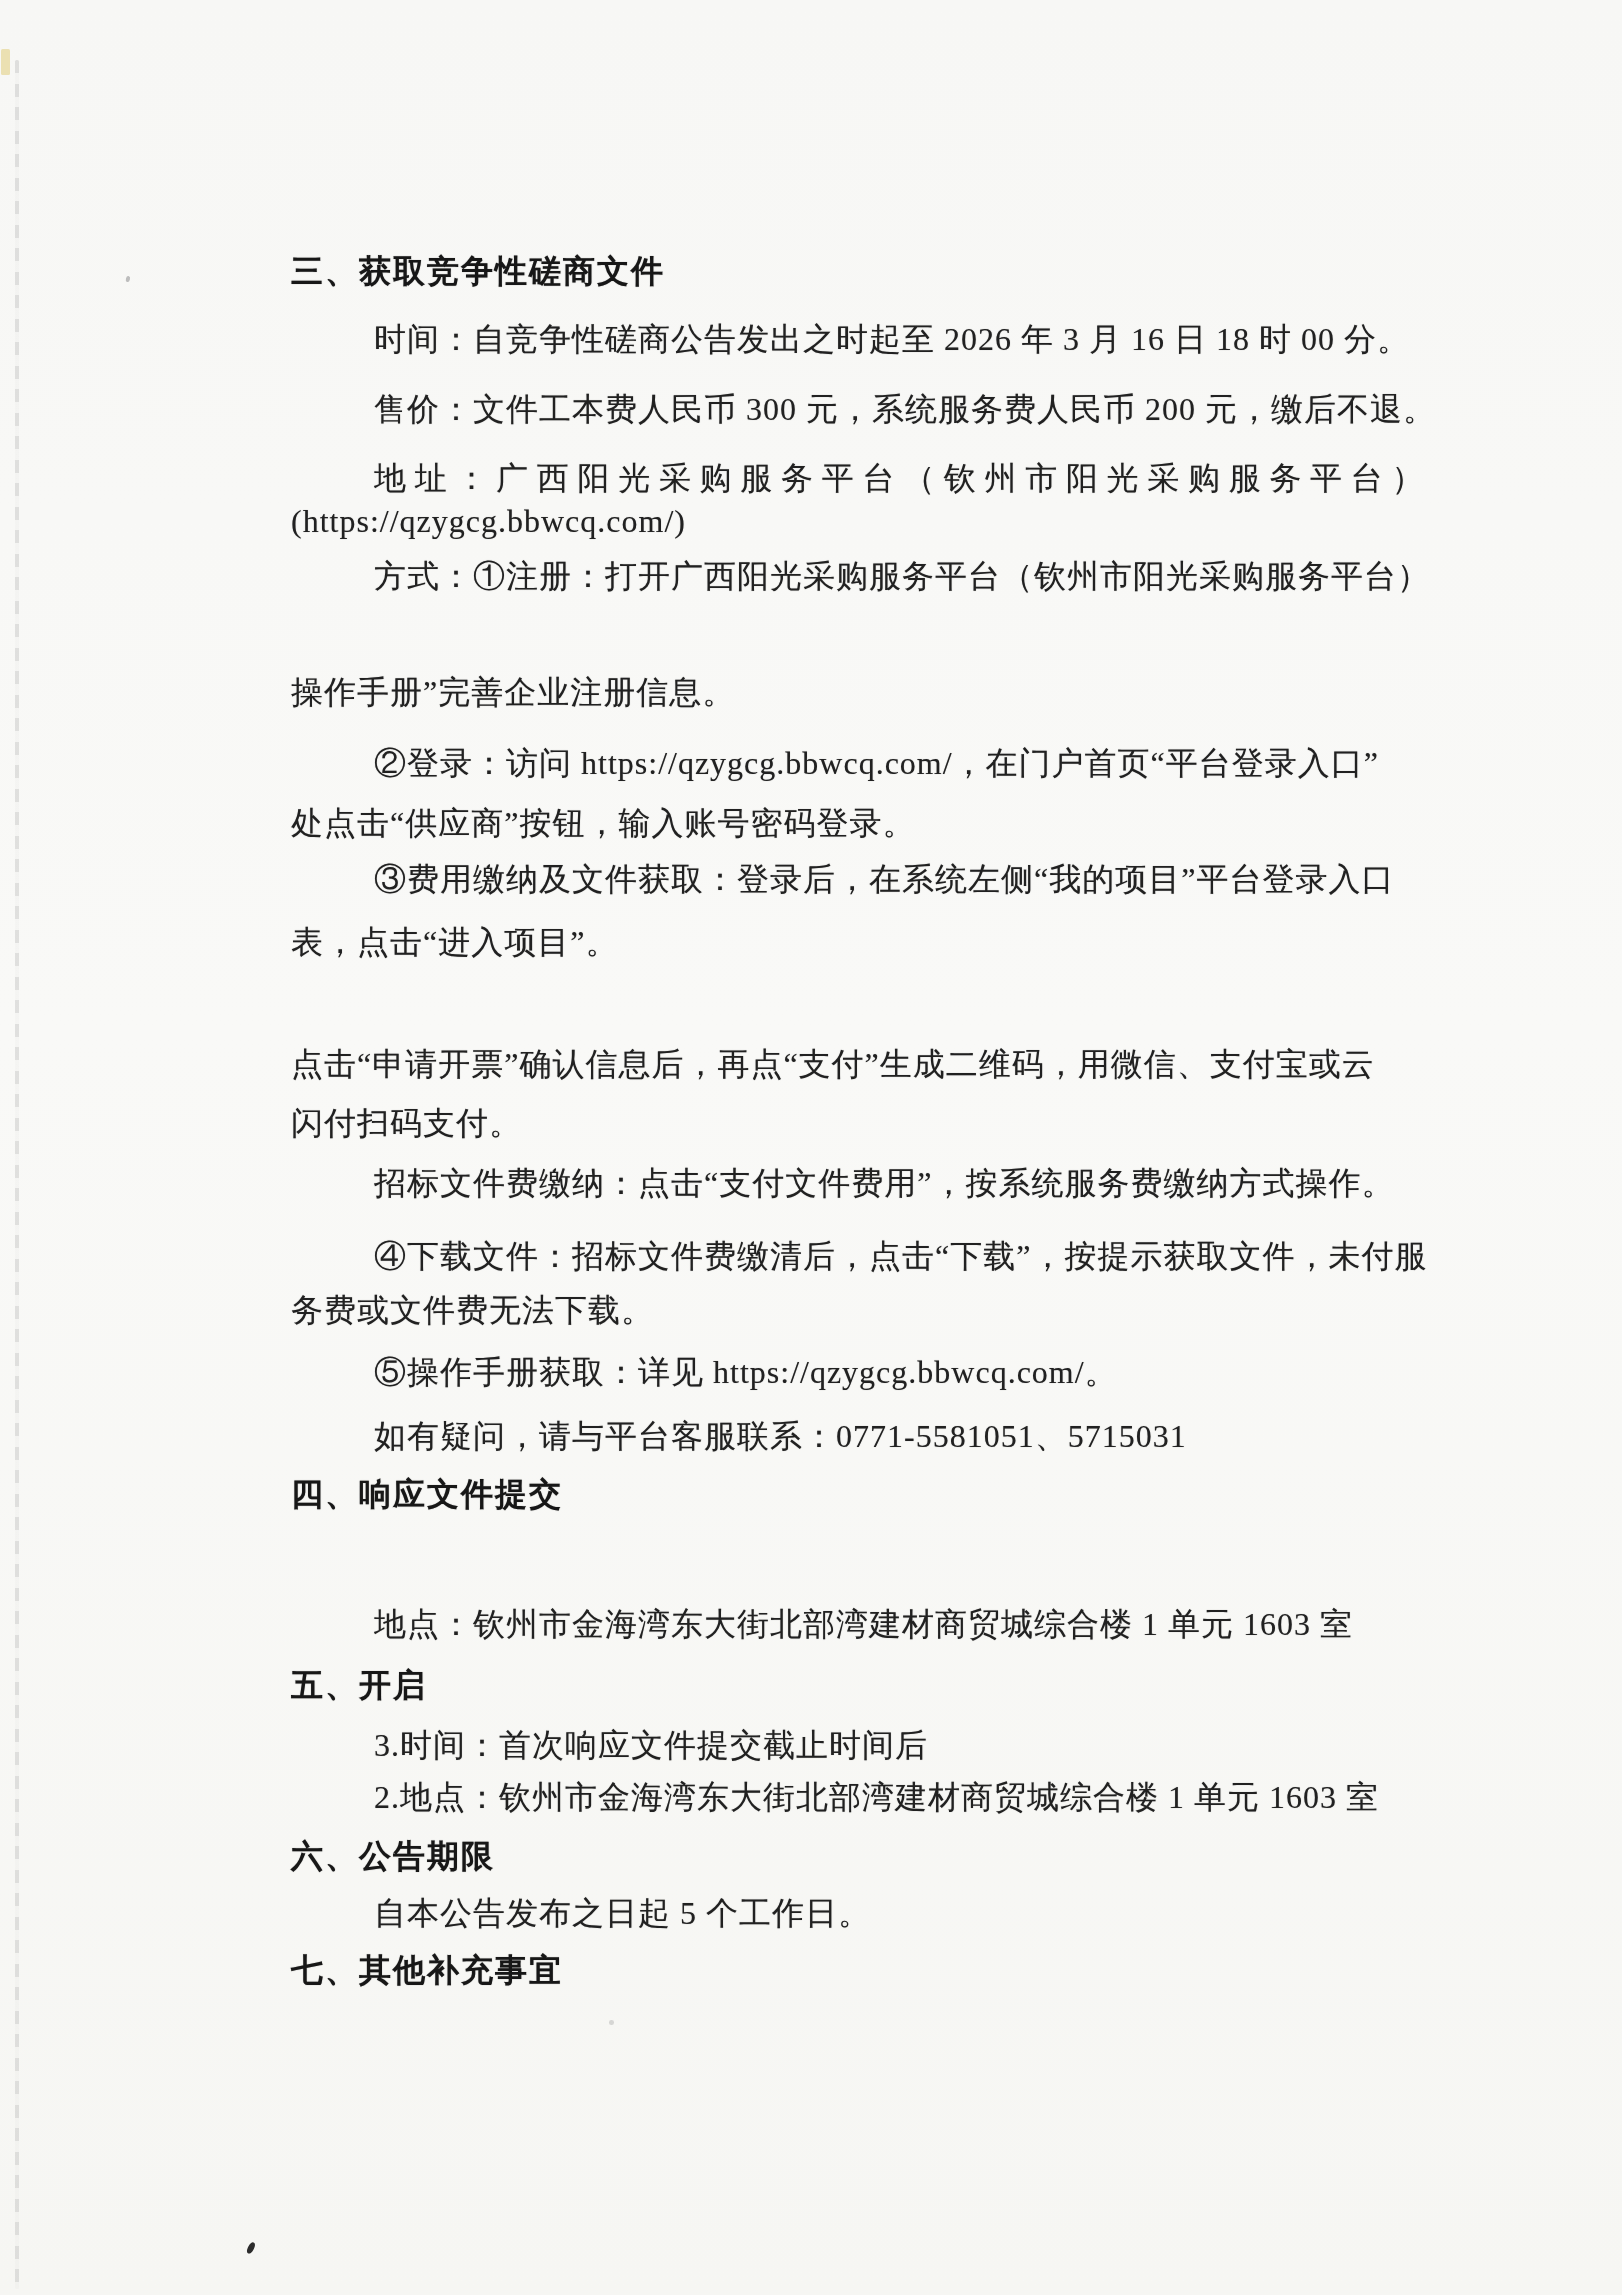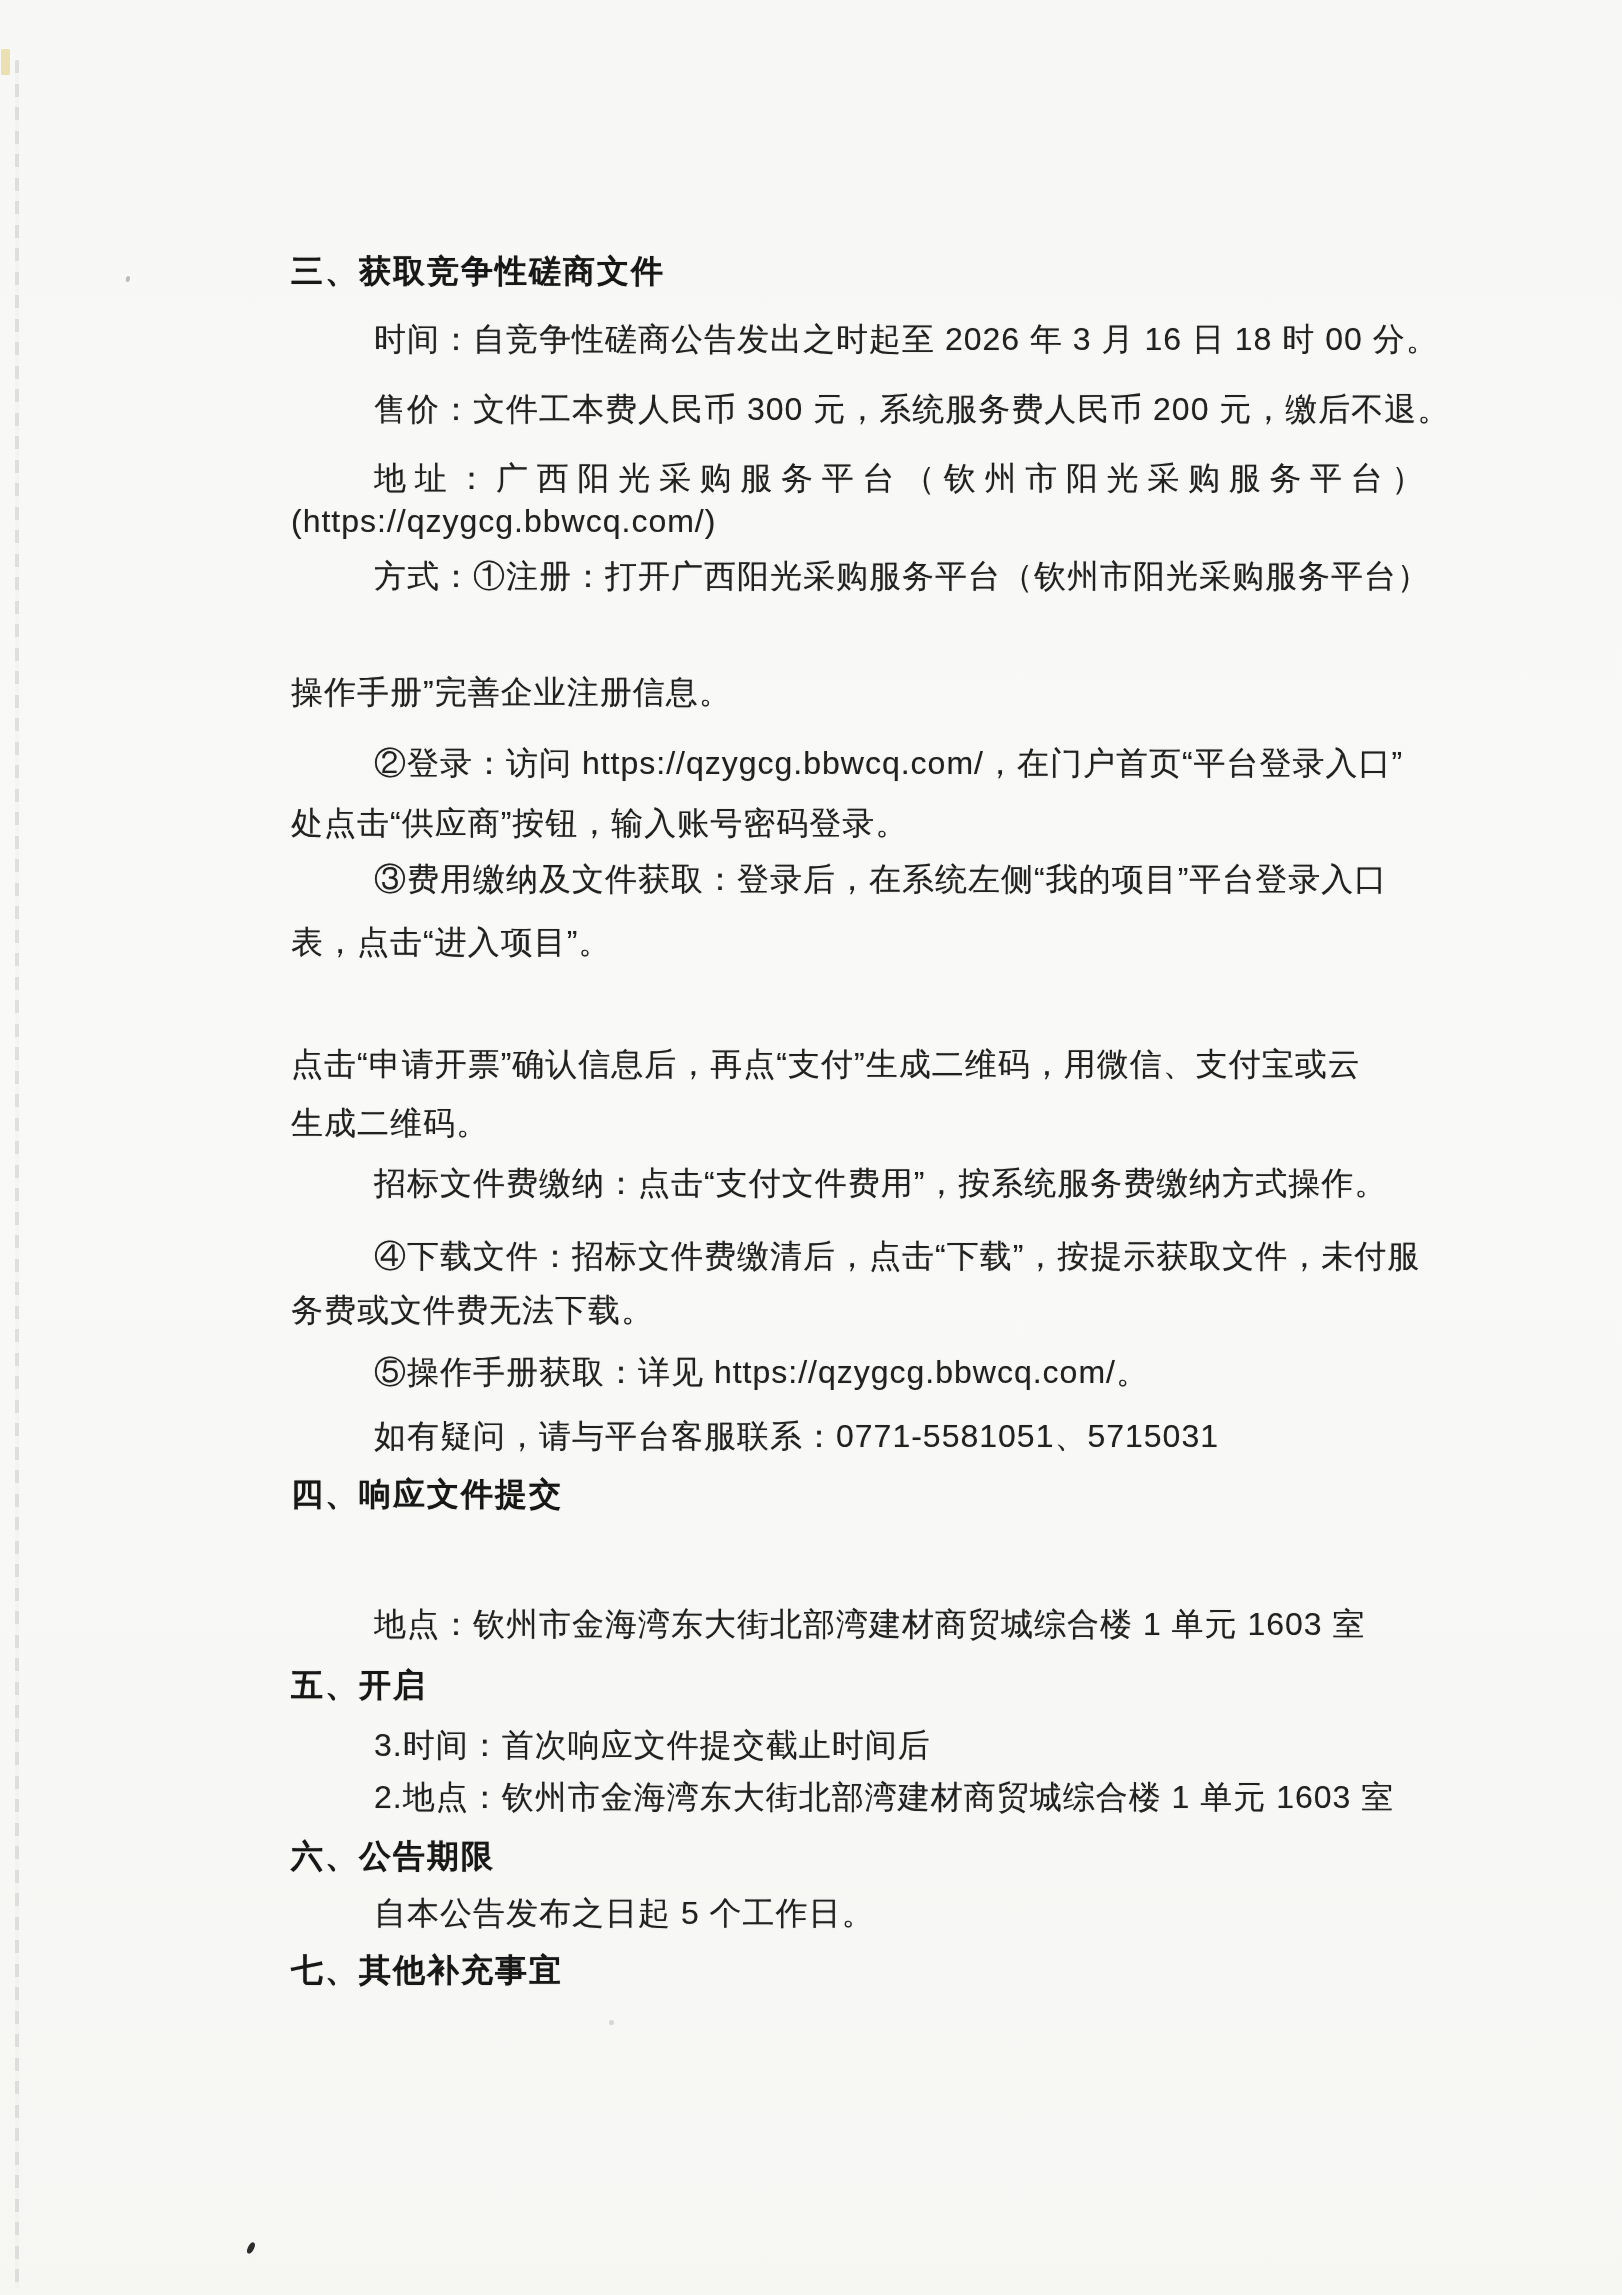--- a/index.html
+++ b/index.html
@@ -1,21 +1,21 @@
 <!DOCTYPE html>
 <html style="font-size:8.2px"><head>
 <meta charset="utf-8">
 <style>
   html,body{margin:0;padding:0;background:#e9e9e7;}
   .page{
     position:relative;
     width:1622px;height:2295px;
     background:linear-gradient(180deg,#f7f7f5 0%,#f9f9f7 45%,#f6f6f3 100%);
     overflow:hidden;
-    font-family:Liberation Sans, sans-serif;
+    font-family:Liberation Serif, serif;
     color:#212121;
   }
   .line{
     position:absolute;
     left:291px;
     font-size:32px;
     line-height:39px;
     letter-spacing:1px;
     white-space:pre;
     text-shadow:0 0 1px rgba(45,45,45,.38);
@@ -69,21 +69,21 @@
   <div class="line ind" style="top:390px">售价：文件工本费人民币 300 元，系统服务费人民币 200 元，缴后不退。</div>
   <div class="line ind ls" style="top:459px">地址：广西阳光采购服务平台（钦州市阳光采购服务平台）</div>
   <div class="line" style="top:502px">(https://qzygcg.bbwcq.com/)</div>
   <div class="line ind" style="top:557px">方式：①注册：打开广西阳光采购服务平台（钦州市阳光采购服务平台）</div>
   <div class="line" style="top:673px">操作手册”完善企业注册信息。</div>
   <div class="line ind" style="top:744px">②登录：访问 https://qzygcg.bbwcq.com/，在门户首页“平台登录入口”</div>
   <div class="line" style="top:804px">处点击“供应商”按钮，输入账号密码登录。</div>
   <div class="line ind" style="top:860px">③费用缴纳及文件获取：登录后，在系统左侧“我的项目”平台登录入口</div>
   <div class="line" style="top:923px">表，点击“进入项目”。</div>
   <div class="line" style="top:1045px">点击“申请开票”确认信息后，再点“支付”生成二维码，用微信、支付宝或云</div>
-  <div class="line" style="top:1104px">生成二维码。</div>
+  <div class="line" style="top:1104px">闪付扫码支付。</div>
   <div class="line ind" style="top:1164px">招标文件费缴纳：点击“支付文件费用”，按系统服务费缴纳方式操作。</div>
   <div class="line ind" style="top:1237px">④下载文件：招标文件费缴清后，点击“下载”，按提示获取文件，未付服</div>
   <div class="line" style="top:1291px">务费或文件费无法下载。</div>
   <div class="line ind" style="top:1353px">⑤操作手册获取：详见 https://qzygcg.bbwcq.com/。</div>
   <div class="line ind" style="top:1417px">如有疑问，请与平台客服联系：0771-5581051、5715031</div>
 
   <div class="line h" style="top:1475px">四、响应文件提交</div>
   <div class="line ind" style="top:1605px">地点：钦州市金海湾东大街北部湾建材商贸城综合楼 1 单元 1603 室</div>
 
   <div class="line h" style="top:1666px">五、开启</div>

